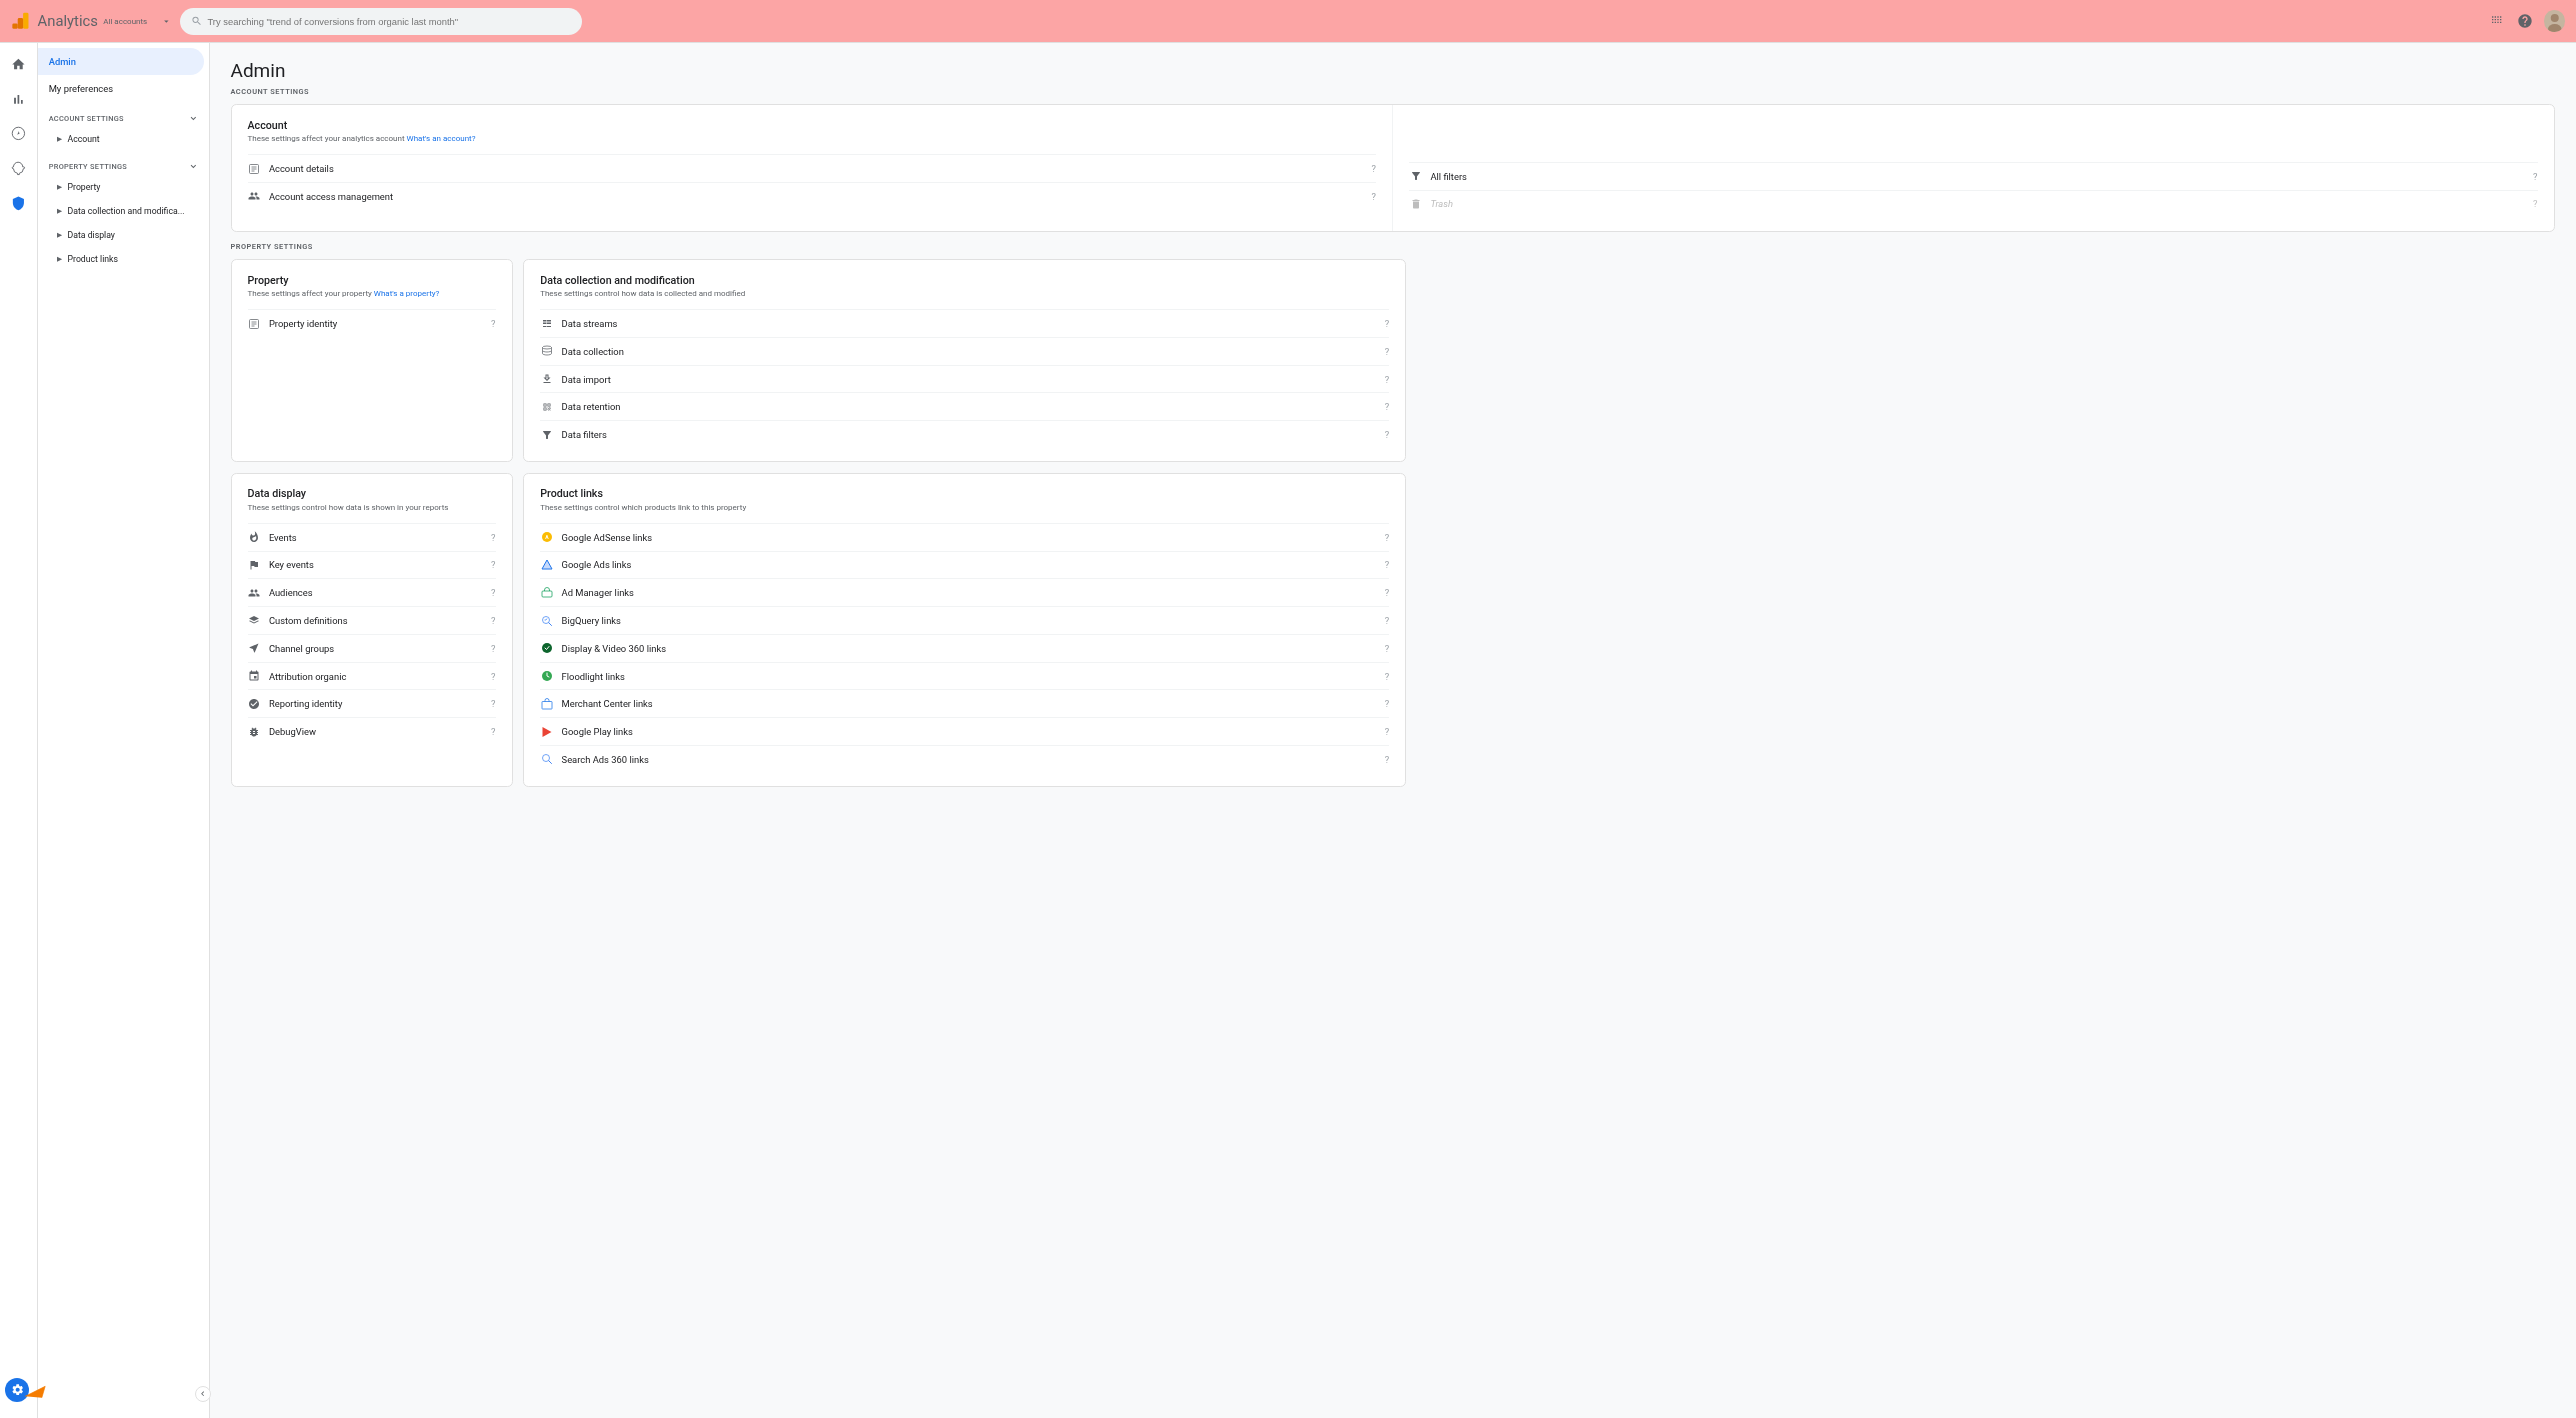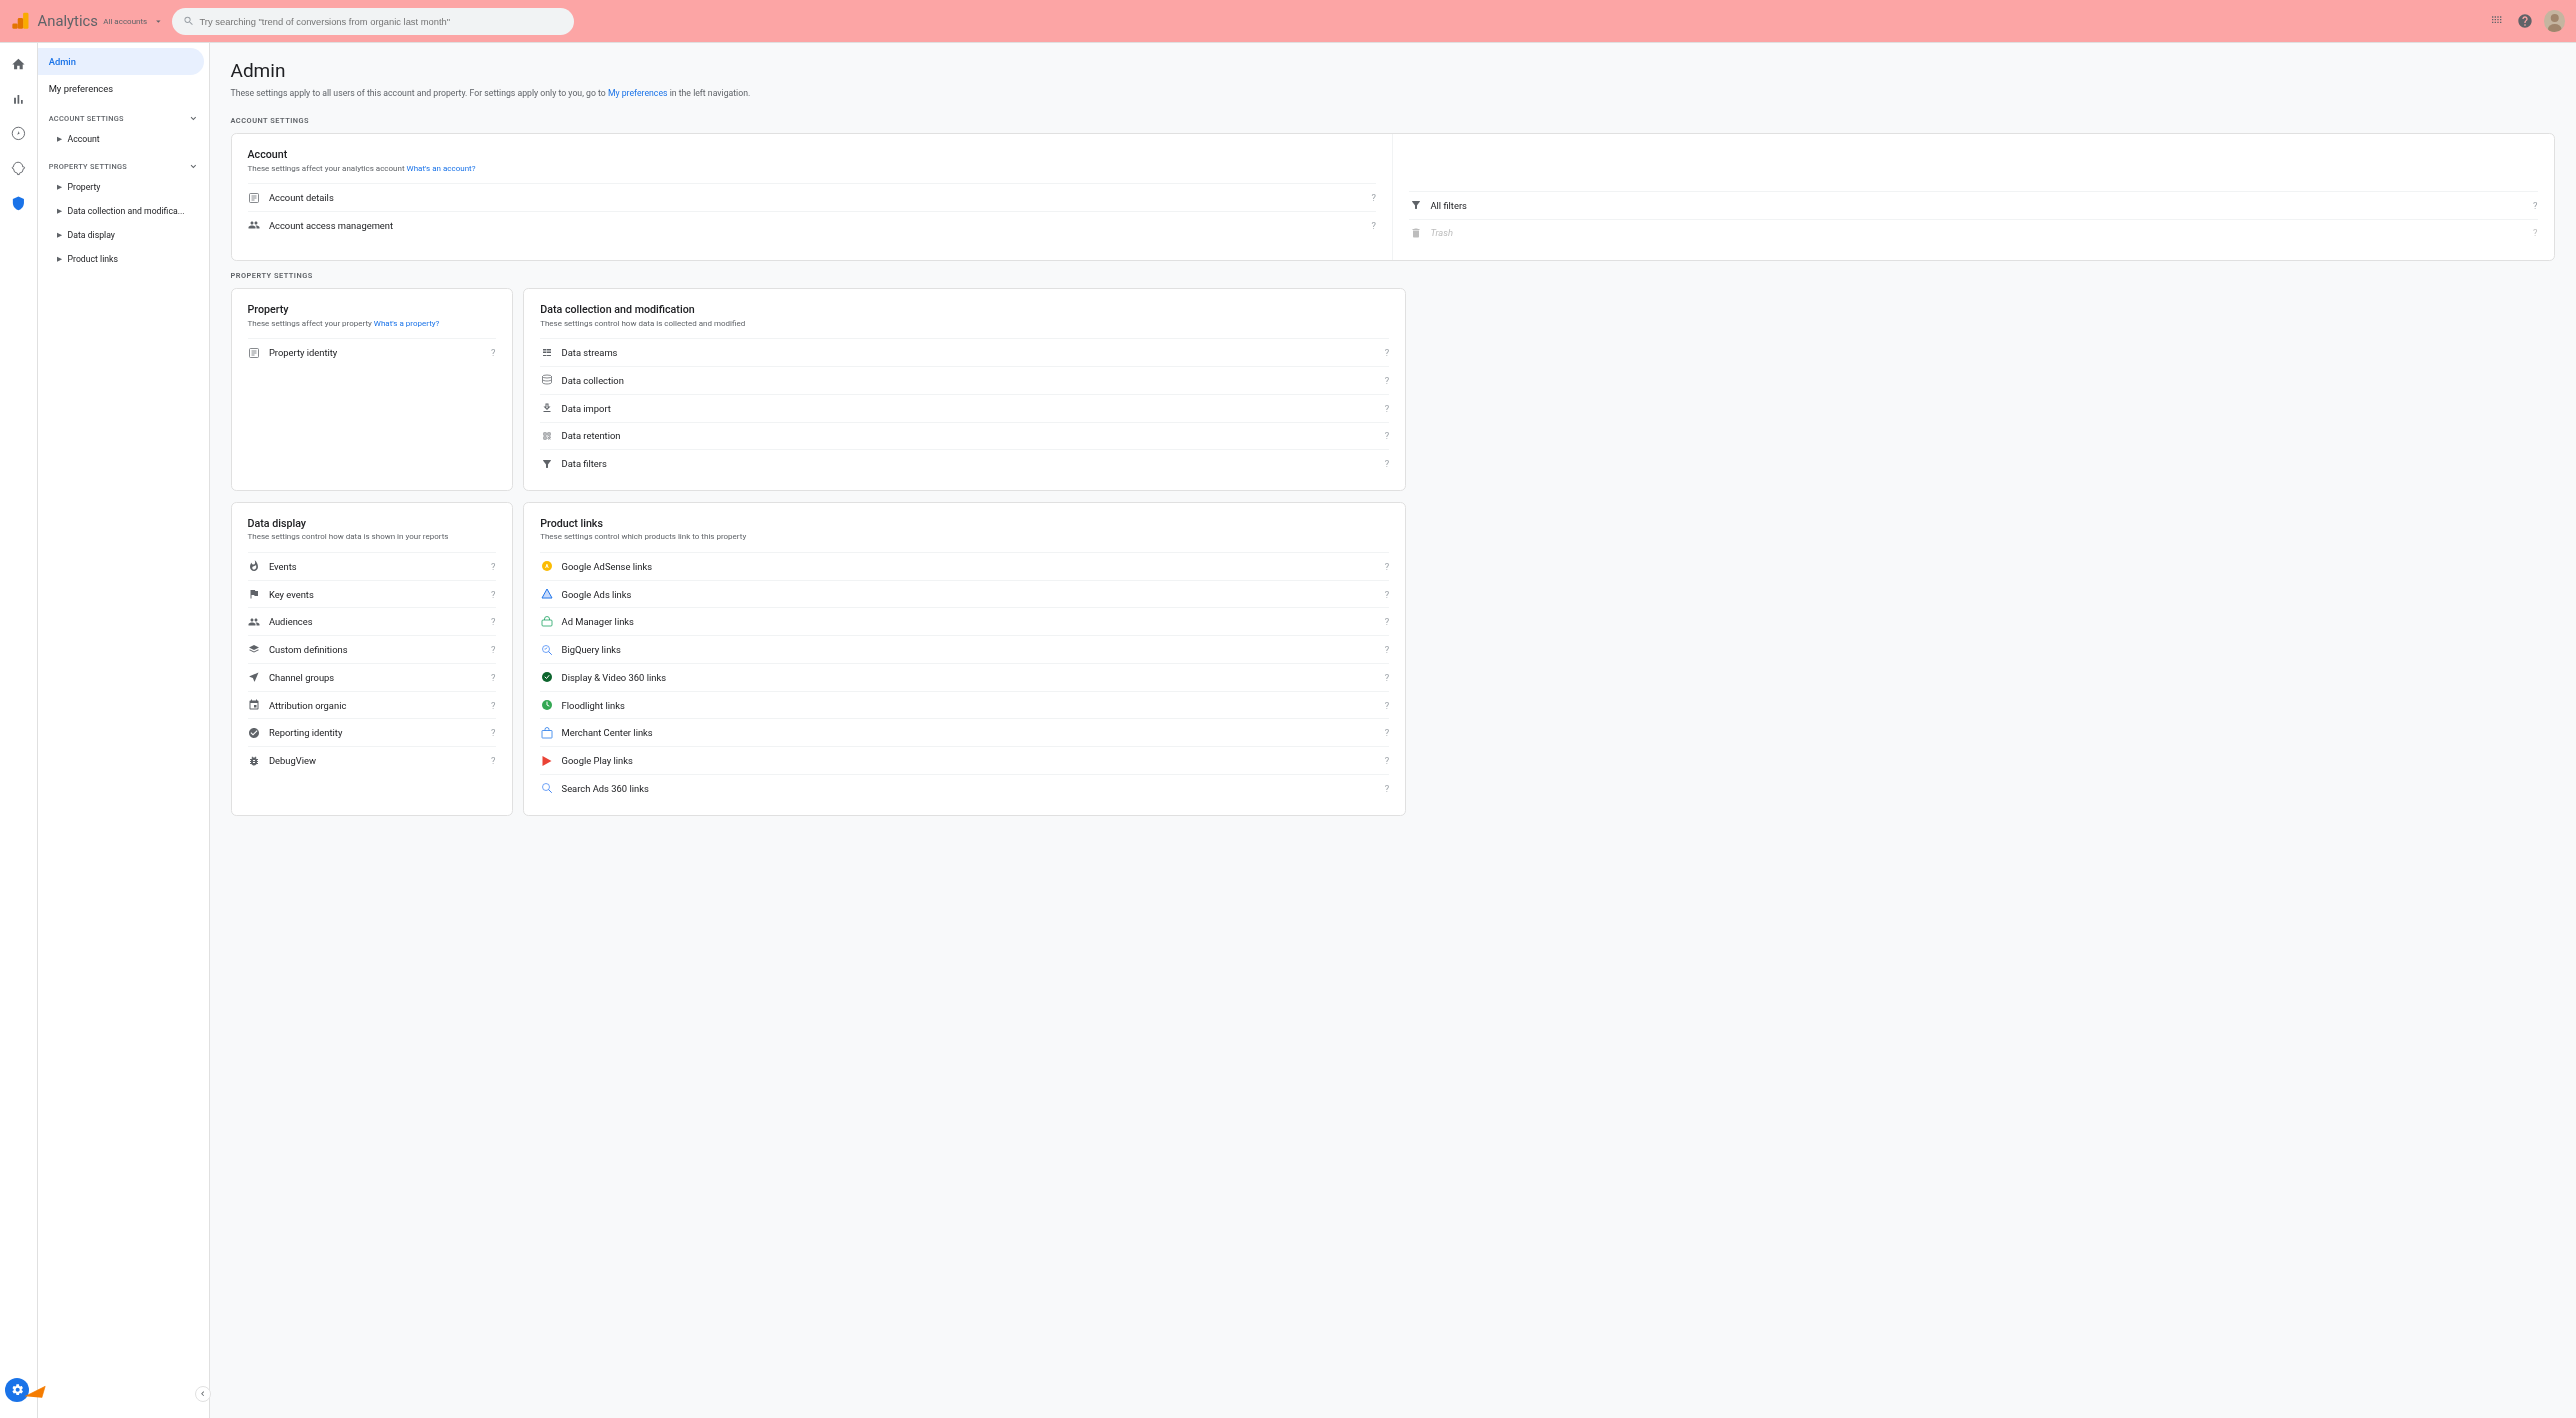--- a/index.html
+++ b/index.html
@@ -7,21 +7,21 @@
 
     
     .topbar {
       display: flex; align-items: center; height: 43px;
       background: #fca5a5; border-bottom: 0.7px solid #e0e0e0;
       padding: 0 10.7px; gap: 8px; position: fixed; top: 0; left: 0; right: 0; z-index: 100;
     }
     .logo-area { display: flex; align-items: center; gap: 5.4px; min-width: 134px; }
     .logo-icon { width: 21.5px; height: 21.5px; }
     .logo-text { font-size: 14.8px; color: #5f6368; font-weight: 400; }
-    .all-accounts { display: flex; align-items: center; gap: 6px; font-size: 8px; color: #5f6368; cursor: pointer; }
+    .all-accounts { display: flex; align-items: center; gap: 14px; font-size: 8px; color: #5f6368; cursor: pointer; }
     .search-bar {
       flex: 1; max-width: 402px; height: 27px; background: #f1f3f4; border-radius: 16px;
       display: flex; align-items: center; padding: 0 10.7px; gap: 5.4px; color: #5f6368;
     }
     .search-bar input { border: none; background: transparent; outline: none; font-size: 9.4px; color: #5f6368; width: 100%; }
     .topbar-right { margin-left: auto; display: flex; align-items: center; gap: 10.7px; }
     .avatar { width: 21.5px; height: 21.5px; border-radius: 50%; background: #c5b5a0; cursor: pointer; display: flex; align-items: center; justify-content: center; overflow: hidden; }
 
     
     .app-body { display: flex; margin-top: 43px; height: calc(100vh - 43px); justify-content: center; }
@@ -234,25 +234,20 @@
       <span>Data display</span>
     </div>
     <div class="nav-sub-item">
       <span class="chevron">▶</span>
       <span>Product links</span>
     </div>
   </div>
 
   <div class="main-content">
     <h1 class="page-title">Admin</h1>
-    <p class="page-desc">
-      <span>These settings apply to all users of this account and property. For settings apply only to you, go to</span>
-      <a href="#">My preferences</a>
-      <span>in the left navigation.</span>
-    </p>
 
     <div class="section-label">ACCOUNT SETTINGS</div>
 
     <div class="cards-row">
       <div class="card" style="display:flex;gap:0;flex-direction:row;padding:0;">
 
         <div style="flex:1;padding:13.4px 16px;border-right:0.7px solid #f1f3f4;">
           <div class="card-title">Account</div>
           <div class="card-desc">
             <span>These settings affect your analytics account</span>

